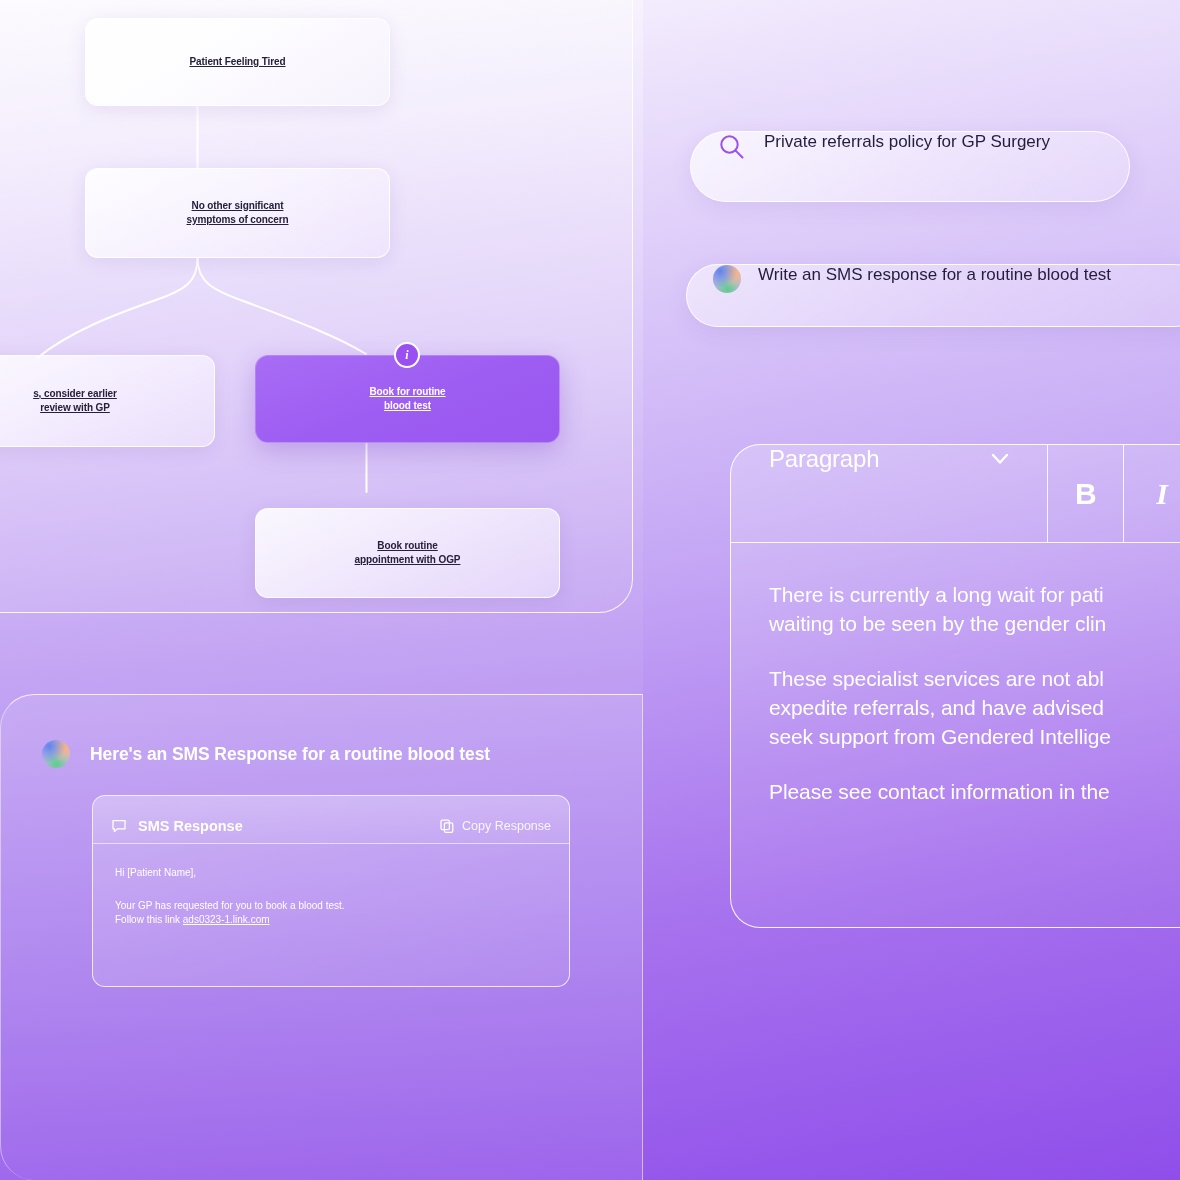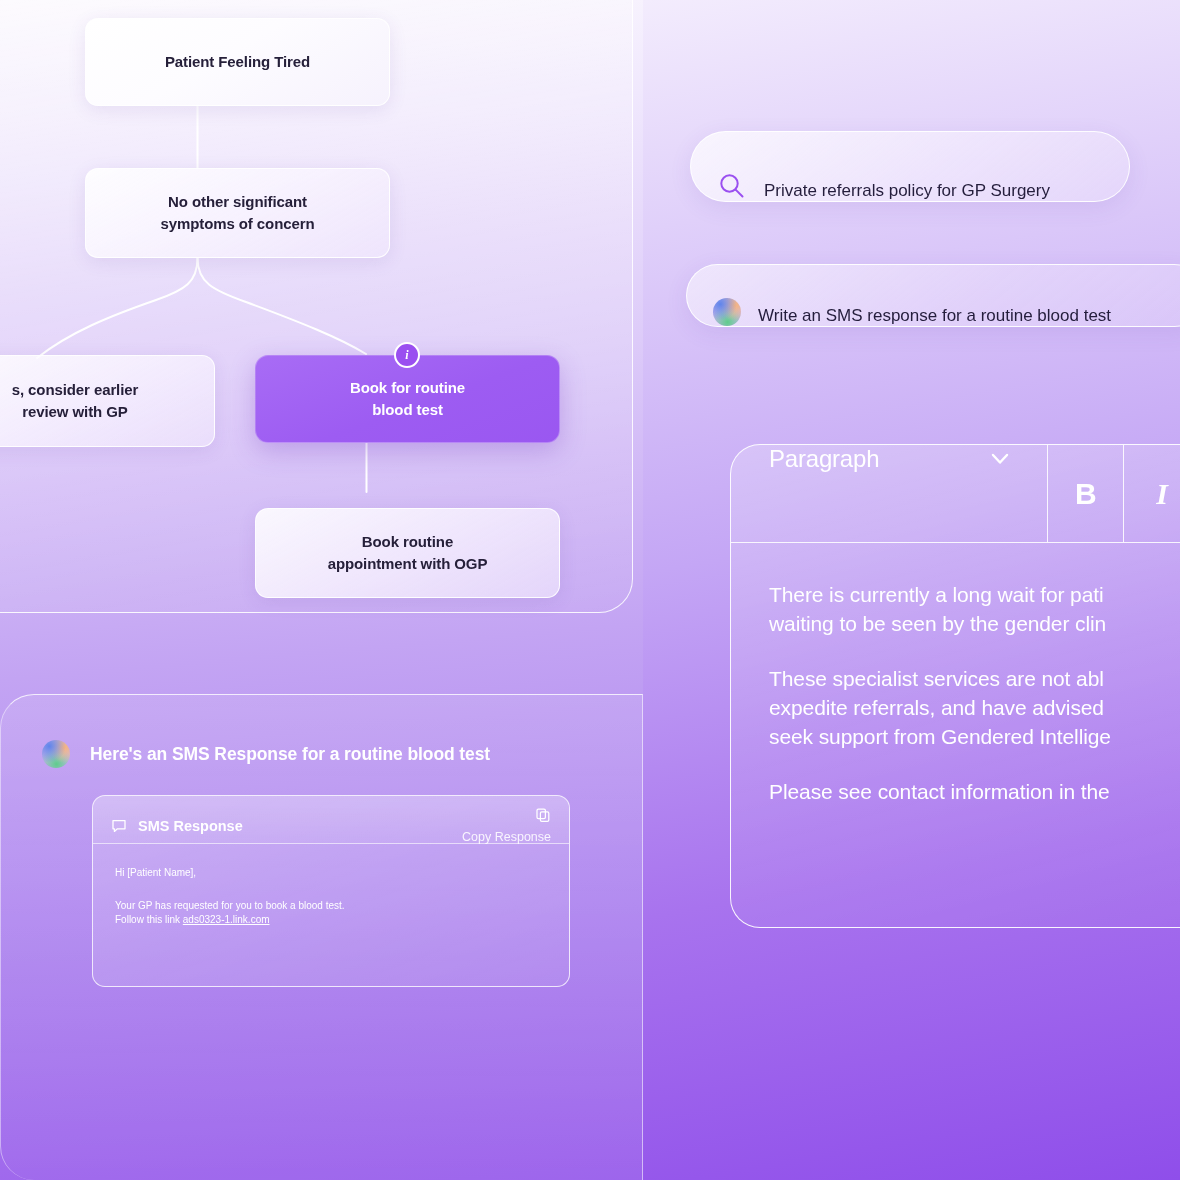--- a/index.html
+++ b/index.html
@@ -39,25 +39,26 @@
     background:linear-gradient(170deg,rgba(255,255,255,0.42) 0%,rgba(255,255,255,0.18) 45%,rgba(255,255,255,0.05) 100%);
     border-right:1.5px solid rgba(255,255,255,0.85);
     border-bottom:1.5px solid rgba(255,255,255,0.85);
   }
 
   .node {
     position:absolute;
     border-radius:13px;
     display:flex; align-items:center; justify-content:center;
     text-align:center;
-    font-size:15px; font-weight:bold; line-height:1.45;
+    font-size:10px; font-weight:bold; line-height:1.45;
     color:#26203a;
     letter-spacing:-0.1px;
     border:1.2px solid rgba(255,255,255,0.9);
     box-shadow:0 4px 18px rgba(90,50,160,0.10);
+    text-decoration:underline;
   }
   .node-white {
     background:linear-gradient(150deg,#ffffff 0%,#fdfcff 45%,#f6f2fd 100%);
   }
   .node-soft {
     background:linear-gradient(150deg,rgba(255,255,255,0.88) 0%,rgba(250,246,255,0.76) 50%,rgba(240,231,253,0.68) 100%);
   }
   .node-purple {
     background:linear-gradient(160deg,#a86cf5 0%,#9d5cf2 55%,#9a57f1 100%);
     color:#ffffff;
@@ -81,21 +82,21 @@
     font-size:12px; font-weight:bold; font-style:italic; color:#ffffff;
     font-family:"Liberation Serif", serif;
     z-index:5;
   }
 
   .edges { position:absolute; left:0; top:0; width:643px; height:653px; pointer-events:none; }
 
   
   .pill {
     position:absolute;
-    display:flex; align-items:flex-end; gap:17px;
+    display:flex; align-items:flex-start; gap:17px;
     border-radius:40px;
     padding:0 26px;
     border:1.4px solid rgba(255,255,255,0.92);
     font-size:17px; color:#241d3c;
     box-shadow:0 6px 22px rgba(100,55,175,0.10);
   }
   .pill-search {
     left:690px; top:131px; width:440px; height:71px;
     background:linear-gradient(140deg,rgba(255,255,255,0.72) 0%,rgba(250,246,255,0.52) 55%,rgba(240,231,253,0.42) 100%);
   }
@@ -162,21 +163,21 @@
     overflow:hidden;
   }
   .sms-head {
     height:48px; display:flex; align-items:center; justify-content:space-between;
     padding:12px 18px 0 18px;
     border-bottom:1.1px solid rgba(255,255,255,0.55);
     background:linear-gradient(180deg,rgba(255,255,255,0.16),rgba(255,255,255,0.06));
   }
   .sms-head-l { display:flex; align-items:center; gap:11px; }
   .sms-head-l .t { color:#ffffff; font-size:14.5px; font-weight:bold; }
-  .sms-head-r { display:flex; align-items:flex-end; gap:7px;flex-direction:column; }
+  .sms-head-r { display:flex; align-items:center; gap:7px; }
   .sms-head-r .t { color:rgba(255,255,255,0.88); font-size:12.5px; }
   .ico16 { width:16px; height:16px; display:block; }
 
   .sms-body { padding:22px 22px 0 22px; color:#ffffff; font-size:10px; line-height:1.45; }
   .sms-body p { margin-bottom:18px; }
   .sms-link { text-decoration:underline; color:#ffffff; }
 </style>
 </head>
 <body>
 

